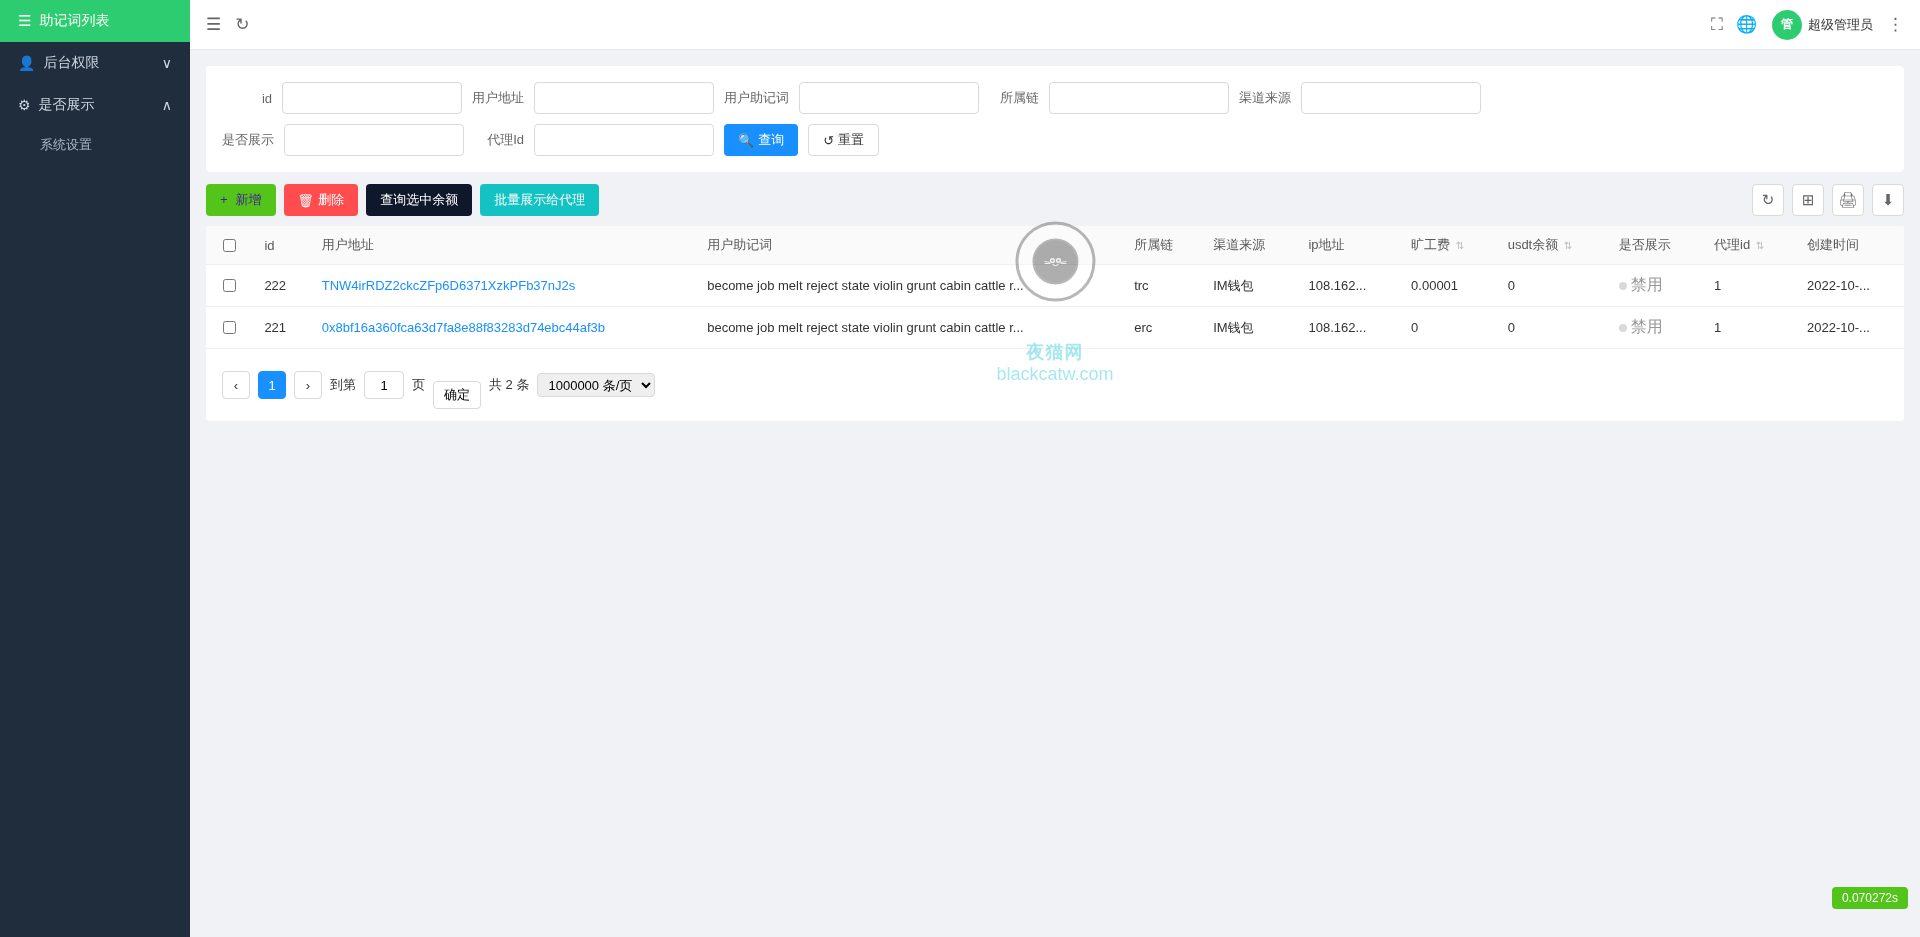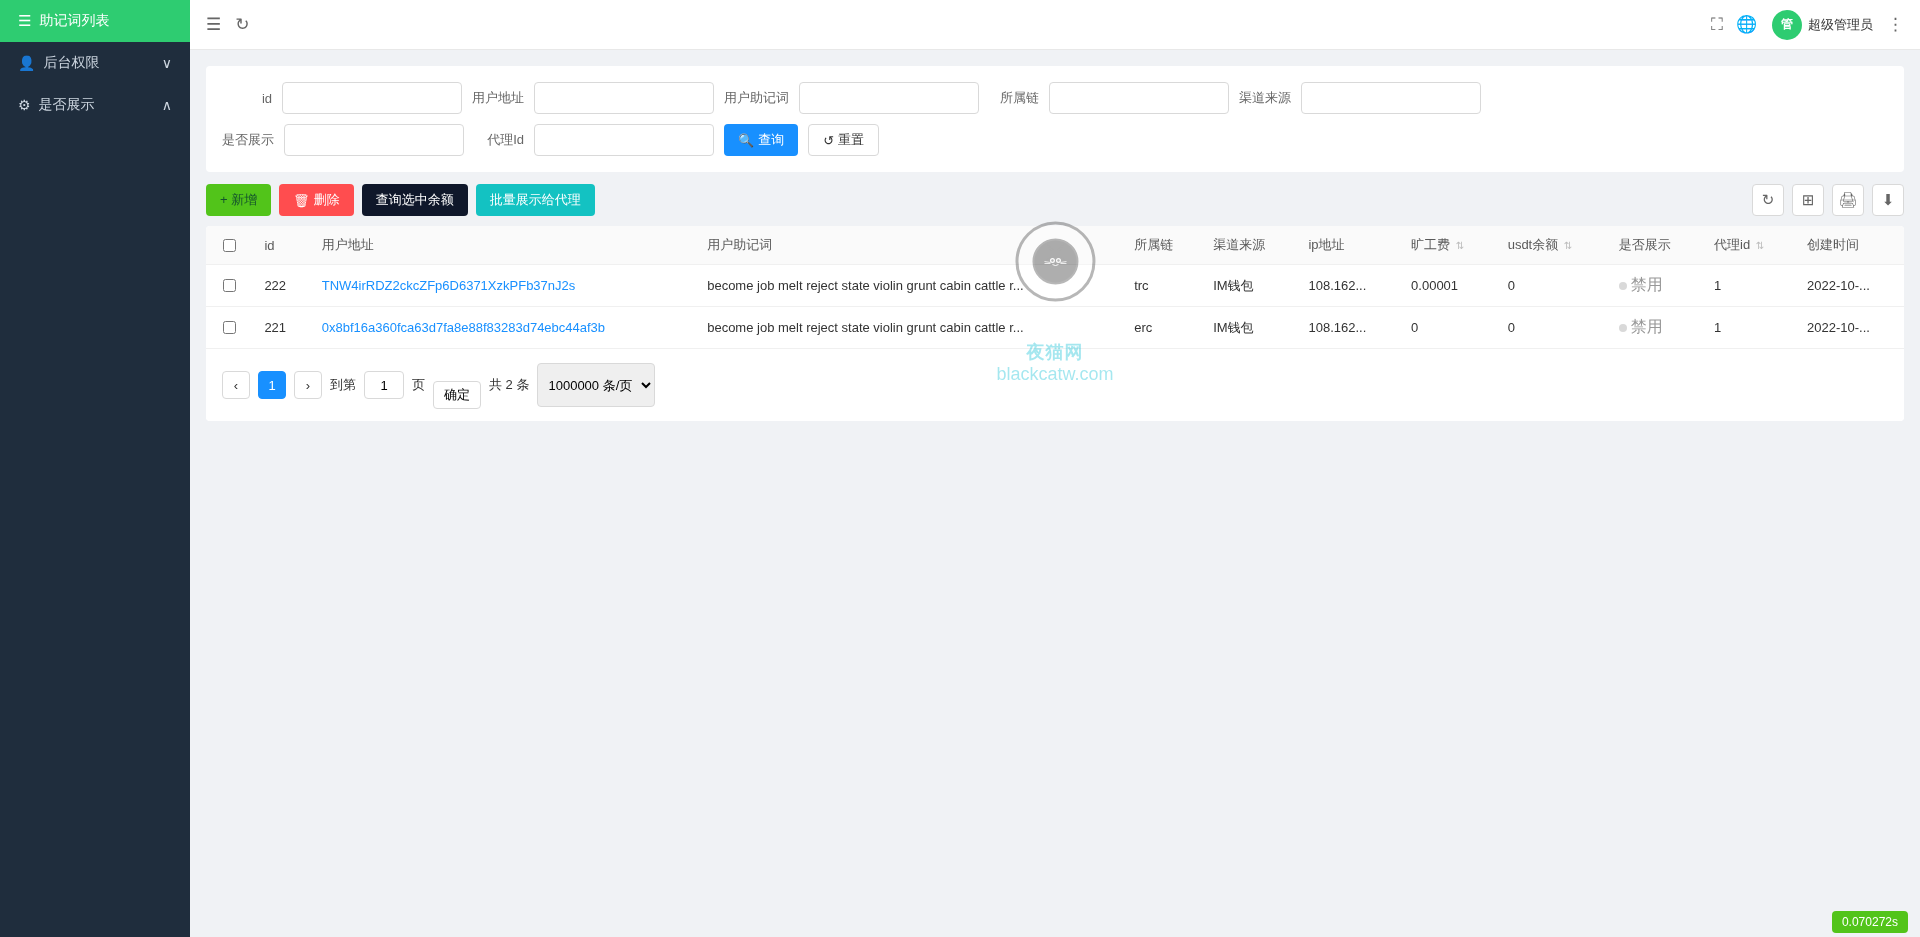--- a/index.html
+++ b/index.html
@@ -33,21 +33,21 @@
 
     
     .filter-bar { background: #fff; padding: 16px; border-radius: 4px; margin-bottom: 12px; }
     .filter-row { display: flex; align-items: center; gap: 10px; flex-wrap: wrap; margin-bottom: 10px; }
     .filter-row:last-child { margin-bottom: 0; }
     .filter-label { color: #666; font-size: 13px; min-width: 50px; text-align: right; }
     .filter-input { border: 1px solid #d9d9d9; border-radius: 4px; padding: 5px 10px; font-size: 13px; outline: none; width: 180px; height: 32px; }
     .btn { padding: 5px 14px; border-radius: 4px; border: none; cursor: pointer; font-size: 13px; height: 32px; display: inline-flex; align-items: center; gap: 4px; }
     .btn-primary { background: #1890ff; color: #fff; }
     .btn-default { background: #fff; color: #333; border: 1px solid #d9d9d9; }
-    .btn-success { background: #52c41a; color: #14532d; }
+    .btn-success { background: #52c41a; color: #4c1d95; font-family: Liberation Mono, monospace; }
     .btn-danger { background: #ff4d4f; color: #fff; }
     .btn-warning { background: #0f172a; color: #fff; text-align: right; }
     .btn-info { background: #13c2c2; color: #fff; }
 
     
     .table-toolbar { display: flex; align-items: center; justify-content: space-between; margin-bottom: 10px; }
     .toolbar-left { display: flex; gap: 8px; }
     .toolbar-right { display: flex; gap: 8px; }
     .icon-btn { width: 32px; height: 32px; border: 1px solid #d9d9d9; background: #fff; border-radius: 4px; cursor: pointer; display: flex; align-items: center; justify-content: center; font-size: 15px; color: #666; }
 
@@ -63,24 +63,24 @@
     .badge-disabled { display: inline-flex; align-items: center; gap: 4px; font-size: 16px; color: #999; }
     .badge-dot { width: 8px; height: 8px; border-radius: 50%; background: #d9d9d9; }
     .checkbox-wrap { display: flex; align-items: center; justify-content: center; }
 
     
     .pagination { display: flex; align-items: center; padding: 12px 16px; gap: 8px; border-top: 1px solid #f0f0f0; background: #fff; font-size: 13px; color: #333; }
     .page-btn { width: 28px; height: 28px; border: 1px solid #d9d9d9; background: #fff; border-radius: 4px; display: flex; align-items: center; justify-content: center; cursor: pointer; font-size: 13px; color: #333; }
     .page-btn.active { background: #1890ff; border-color: #1890ff; color: #fff; }
     .page-input { width: 40px; height: 28px; border: 1px solid #d9d9d9; border-radius: 4px; text-align: center; font-size: 13px; outline: none; }
     .page-confirm { height: 28px; padding: 0 10px; border: 1px solid #d9d9d9; background: #fff; border-radius: 4px; cursor: pointer; font-size: 13px; margin-top: 20px; }
-    .page-select { height: 44px; border: 1px solid #d9d9d9; border-radius: 4px; font-size: 13px; padding: 0 6px; cursor: pointer; outline: none; }
-
-    
-    .bottom-badge { position: fixed; bottom: 4px; right: 12px; background: #52c41a; color: #fff; font-size: 12px; padding: 4px 10px; border-radius: 4px; cursor: pointer; }
+    .page-select { height: 24px; border: 1px solid #d9d9d9; border-radius: 4px; font-size: 13px; padding: 0 6px; cursor: pointer; outline: none; }
+
+    
+    .bottom-badge { position: fixed; bottom: 28px; right: 12px; background: #52c41a; color: #fff; font-size: 12px; padding: 4px 10px; border-radius: 4px; cursor: pointer; }
 
     
     .watermark { position: absolute; top: 50%; left: 50%; transform: translate(-50%, -50%); pointer-events: none; opacity: 0.35; text-align: center; z-index: 10; }
     .watermark-logo { width: 80px; height: 80px; border-radius: 50%; border: 3px solid #333; background: #fff; display: flex; align-items: center; justify-content: center; margin: 0 auto 6px; }
     .watermark-text { color: #00bcd4; font-size: 18px; font-weight: bold; letter-spacing: 1px; margin-top: 38px; }
     .watermark-url { color: #00bcd4; font-size: 18px; }
     .table-container { position: relative; }
   </style>
 </head>
 <body>
@@ -95,20 +95,23 @@
   <div class="sidebar-group-header">
     <span class="icon">👤</span>
     <span>后台权限</span>
     <span class="chevron">∨</span>
   </div>
 
   <div class="sidebar-group-header">
     <span class="icon">⚙</span>
     <span>是否展示</span>
     <span class="chevron">∧</span>
+  </div>
+  <div class="sidebar-sub-item">
+    <span>系统设置</span>
   </div>
 </div>
 
 <div class="main">
 
   <div class="topbar">
     <div class="topbar-left">
       <span class="topbar-icon">☰</span>
       <span class="topbar-icon">↻</span>
     </div>

